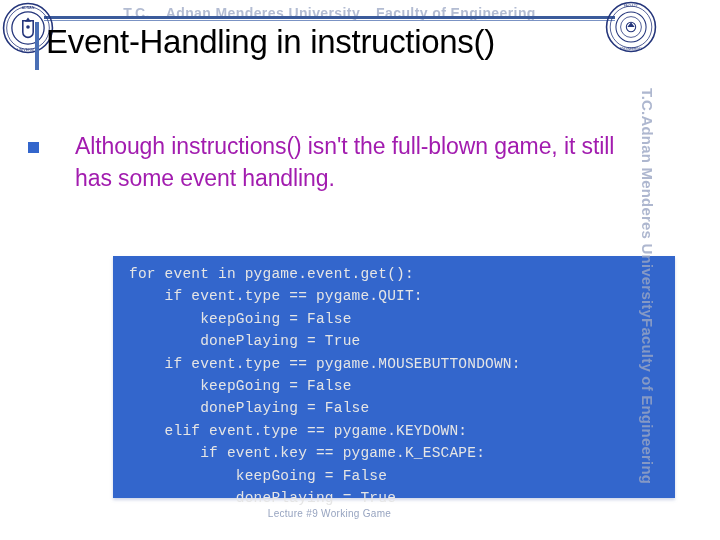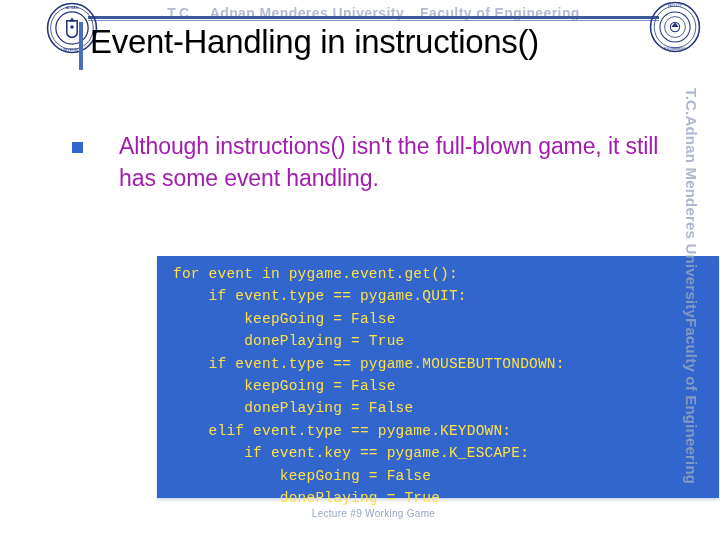--- a/index.html
+++ b/index.html
@@ -16,21 +16,20 @@
     -webkit-font-smoothing: none;
   }
 
   
   #slide {
     position: absolute;
     inset: 0;
     width: 659px;
     height: 540px;
     background: #ffffff;
-    margin-left: 44px;
   }
 
   
   .header-rule {
     position: absolute;
     left: 44px;
     right: 44px;
     top: 16px;
     height: 3px;
     background: #3b5b9b;
@@ -130,21 +129,21 @@
     box-shadow: 0 2px 3px rgba(120,140,190,0.35);
     box-sizing: border-box;
     padding: 7px 0 0 0;
   }
   .code-panel pre {
     margin: 0;
     padding: 0 0 0 16px;
     font-family: "Liberation Mono", "DejaVu Sans Mono", monospace;
     font-size: 14.5px;
     line-height: 22.4px;
-    color: #fde047;
+    color: #e5e5e5;
     white-space: pre;
     letter-spacing: 0.2px;
   }
 
   
   .footer {
     position: absolute;
     left: 0;
     right: 0;
     top: 508px;

